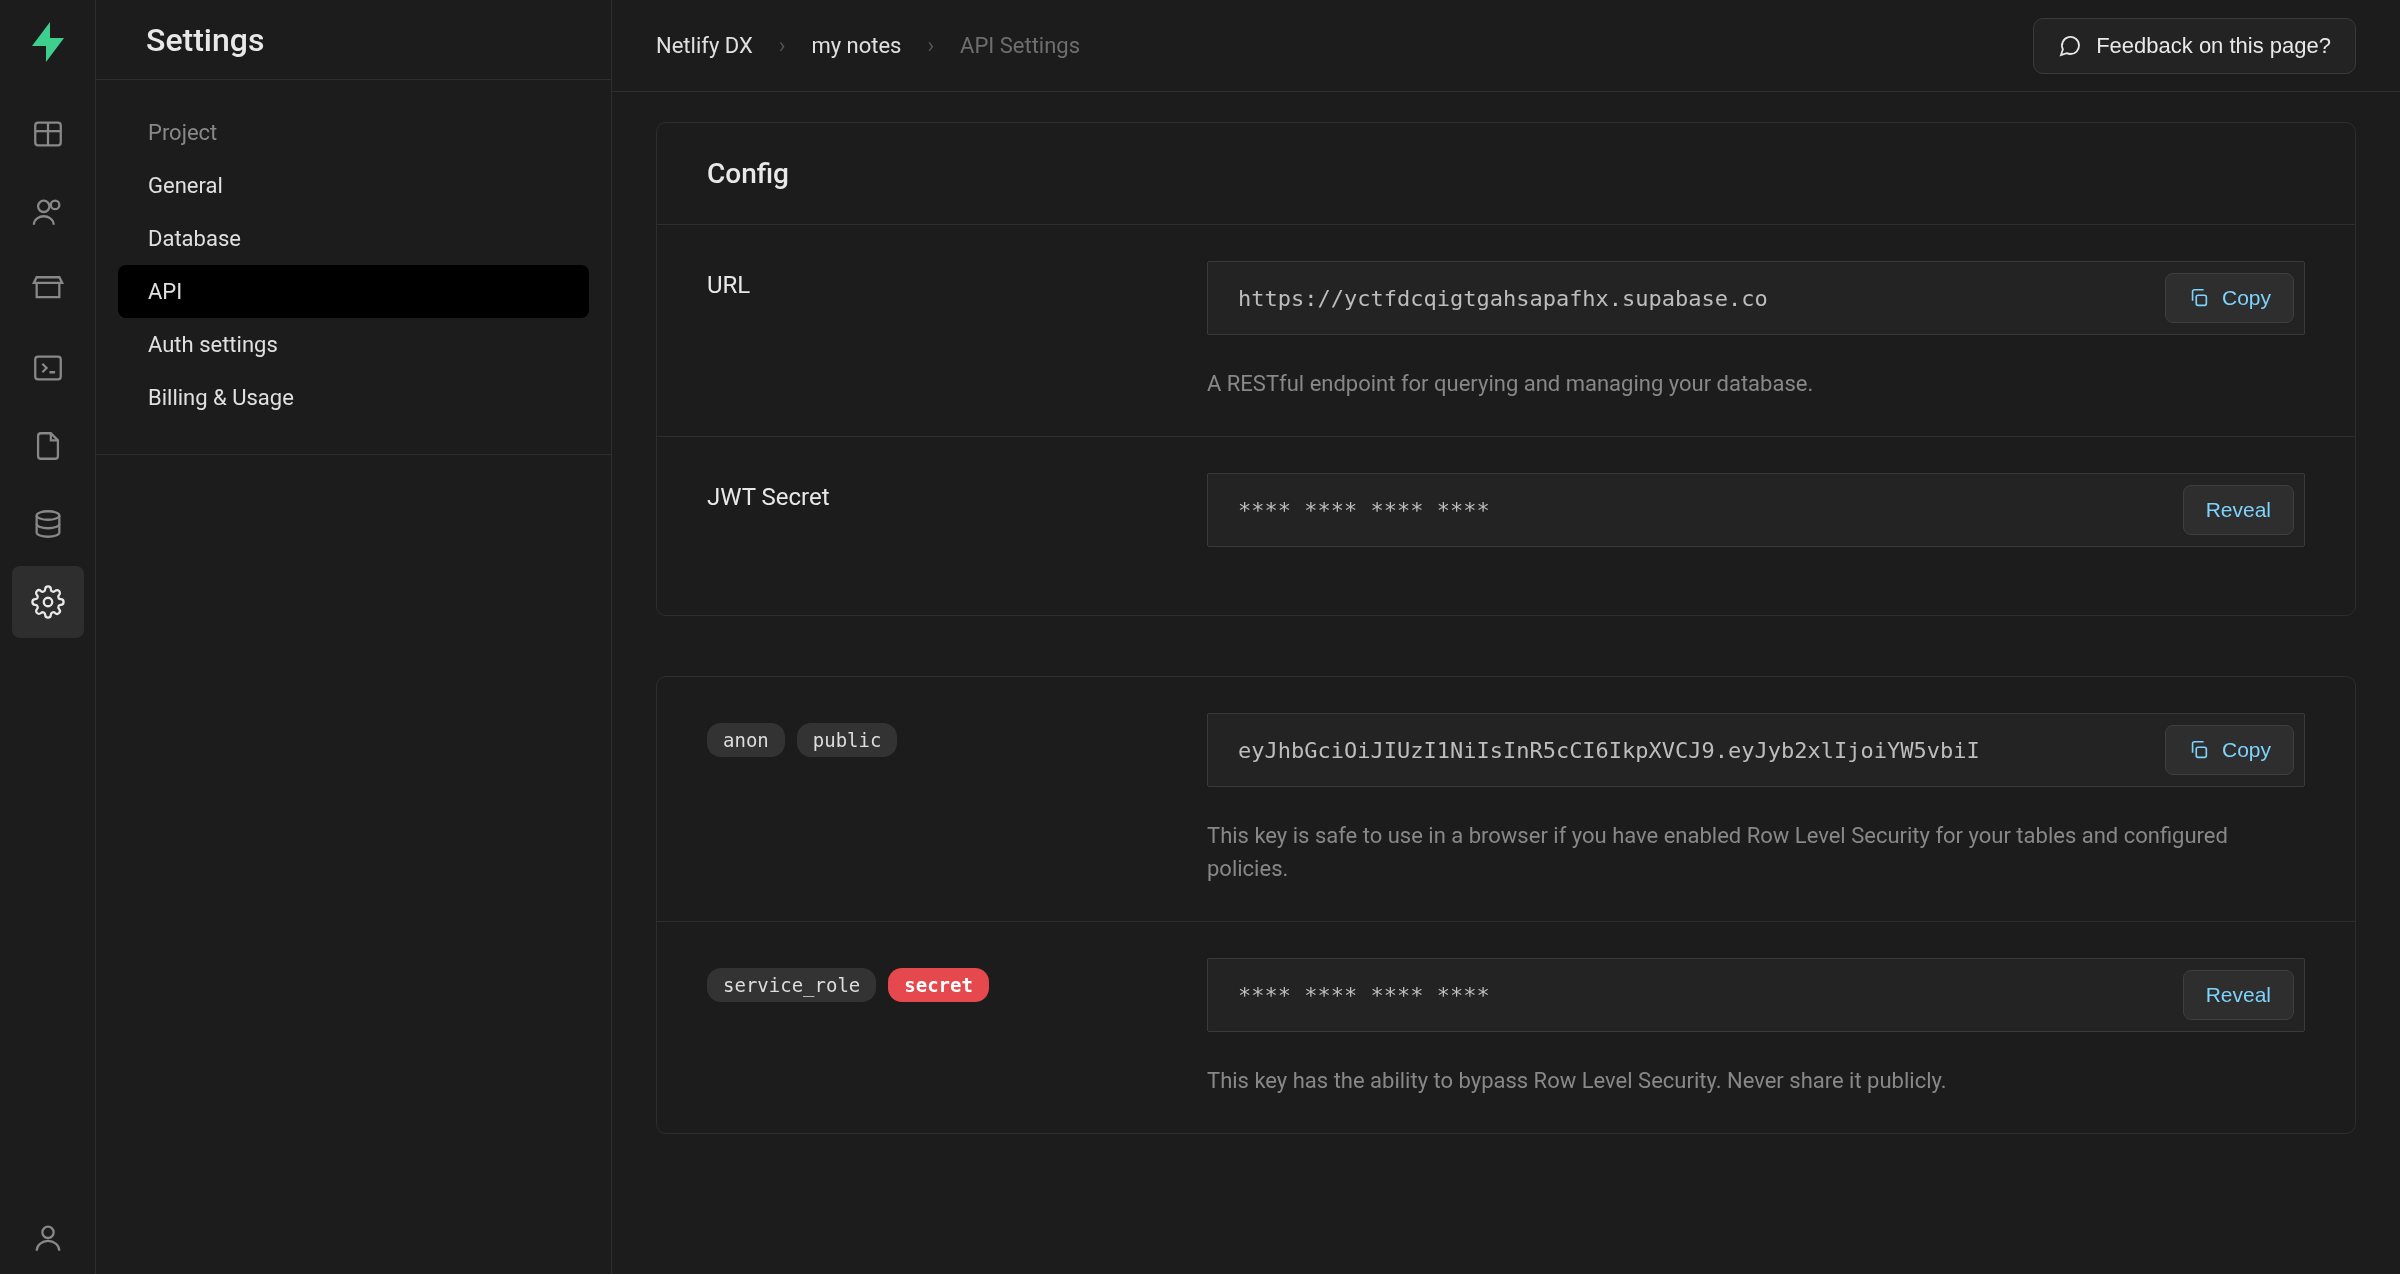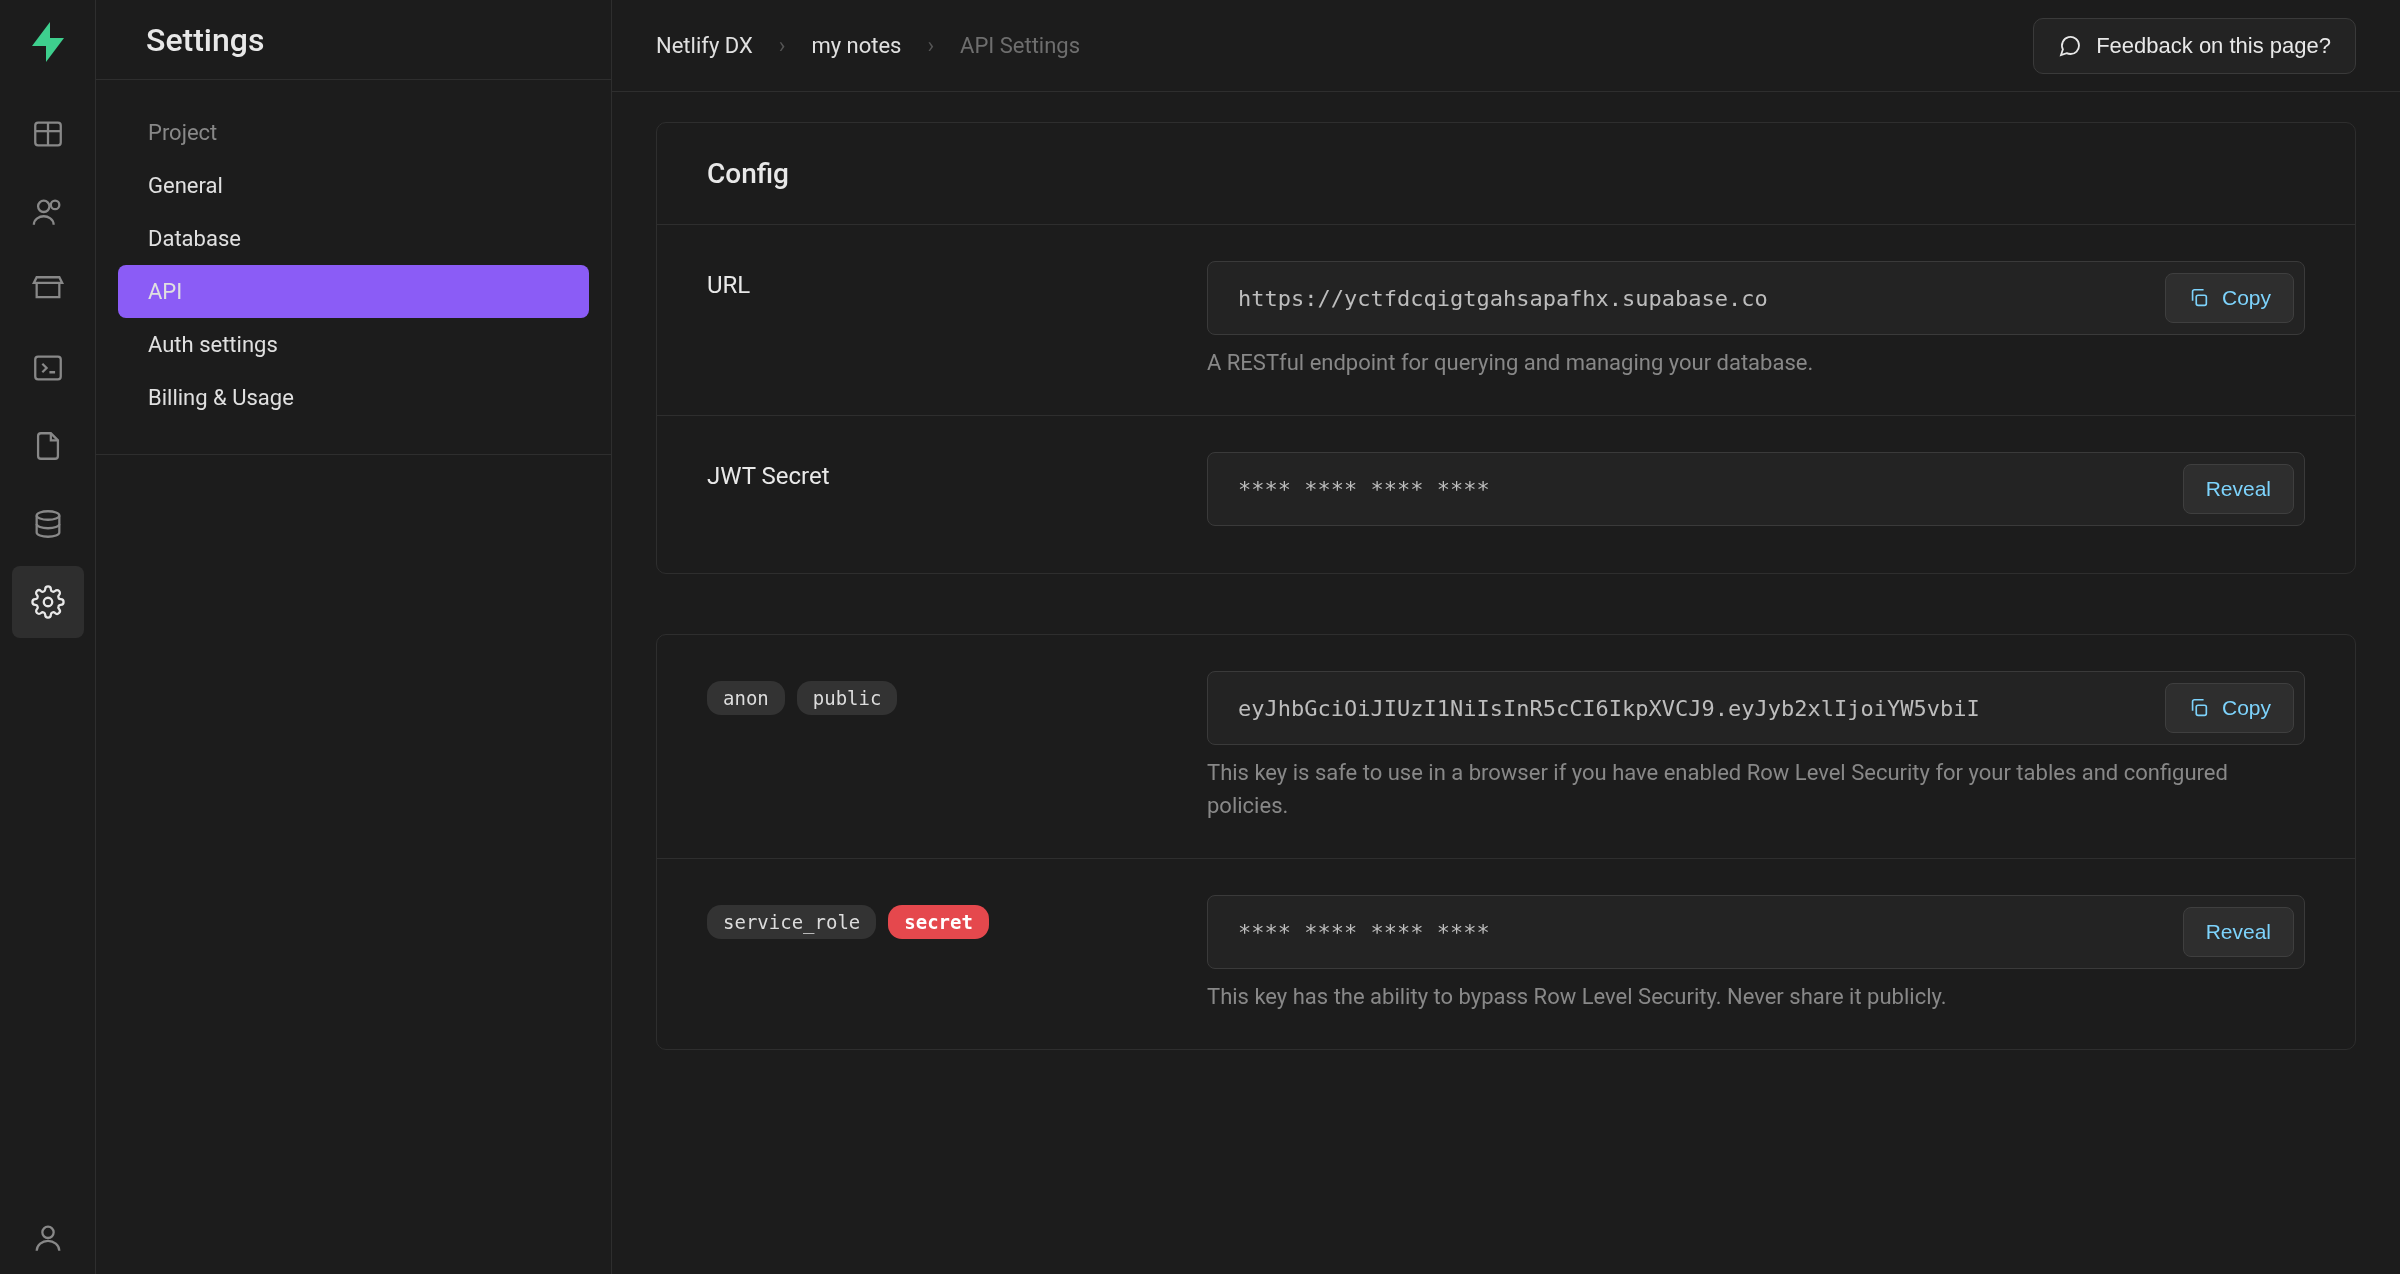--- a/index.html
+++ b/index.html
@@ -65,21 +65,21 @@
     font-size: 22px;
     padding: 10px 30px 14px;
   }
   .nav-item {
     padding: 14px 30px;
     font-size: 22px;
     color: #e0e0e0;
     border-radius: 8px;
     cursor:pointer;
   }
-  .nav-item.active { background:#8b5cf6; }
+  .nav-item.active { background:#000000; }
 
   .main {
     flex:1;
     display:flex;
     flex-direction:column;
     overflow:hidden;
   }
   .topbar {
     height: 92px;
     padding: 0 44px 0 44px;
@@ -151,24 +151,24 @@
     background:#333;
     color:#ddd;
   }
   .tag.red { background:#e5484d; color:#fff;font-weight:bold; }
   .row-content { flex:1; }
   .field {
     display:flex;
     align-items:center;
     border:1px solid #3a3a3a;
     background:#232323;
-    border-radius:8px;
+    border-radius:2px;
     height:74px;
     padding: 0 10px 0 30px;
-    margin-bottom: 11px;
+    margin-bottom: 32px;
   }
   .field-value {
     flex:1;
     font-family: ui-monospace, SFMono-Regular, Menlo, monospace;
     font-size:22px;
     color:#bdbdbd;
     white-space:nowrap;
     overflow:hidden;
   }
   .field-btn {

